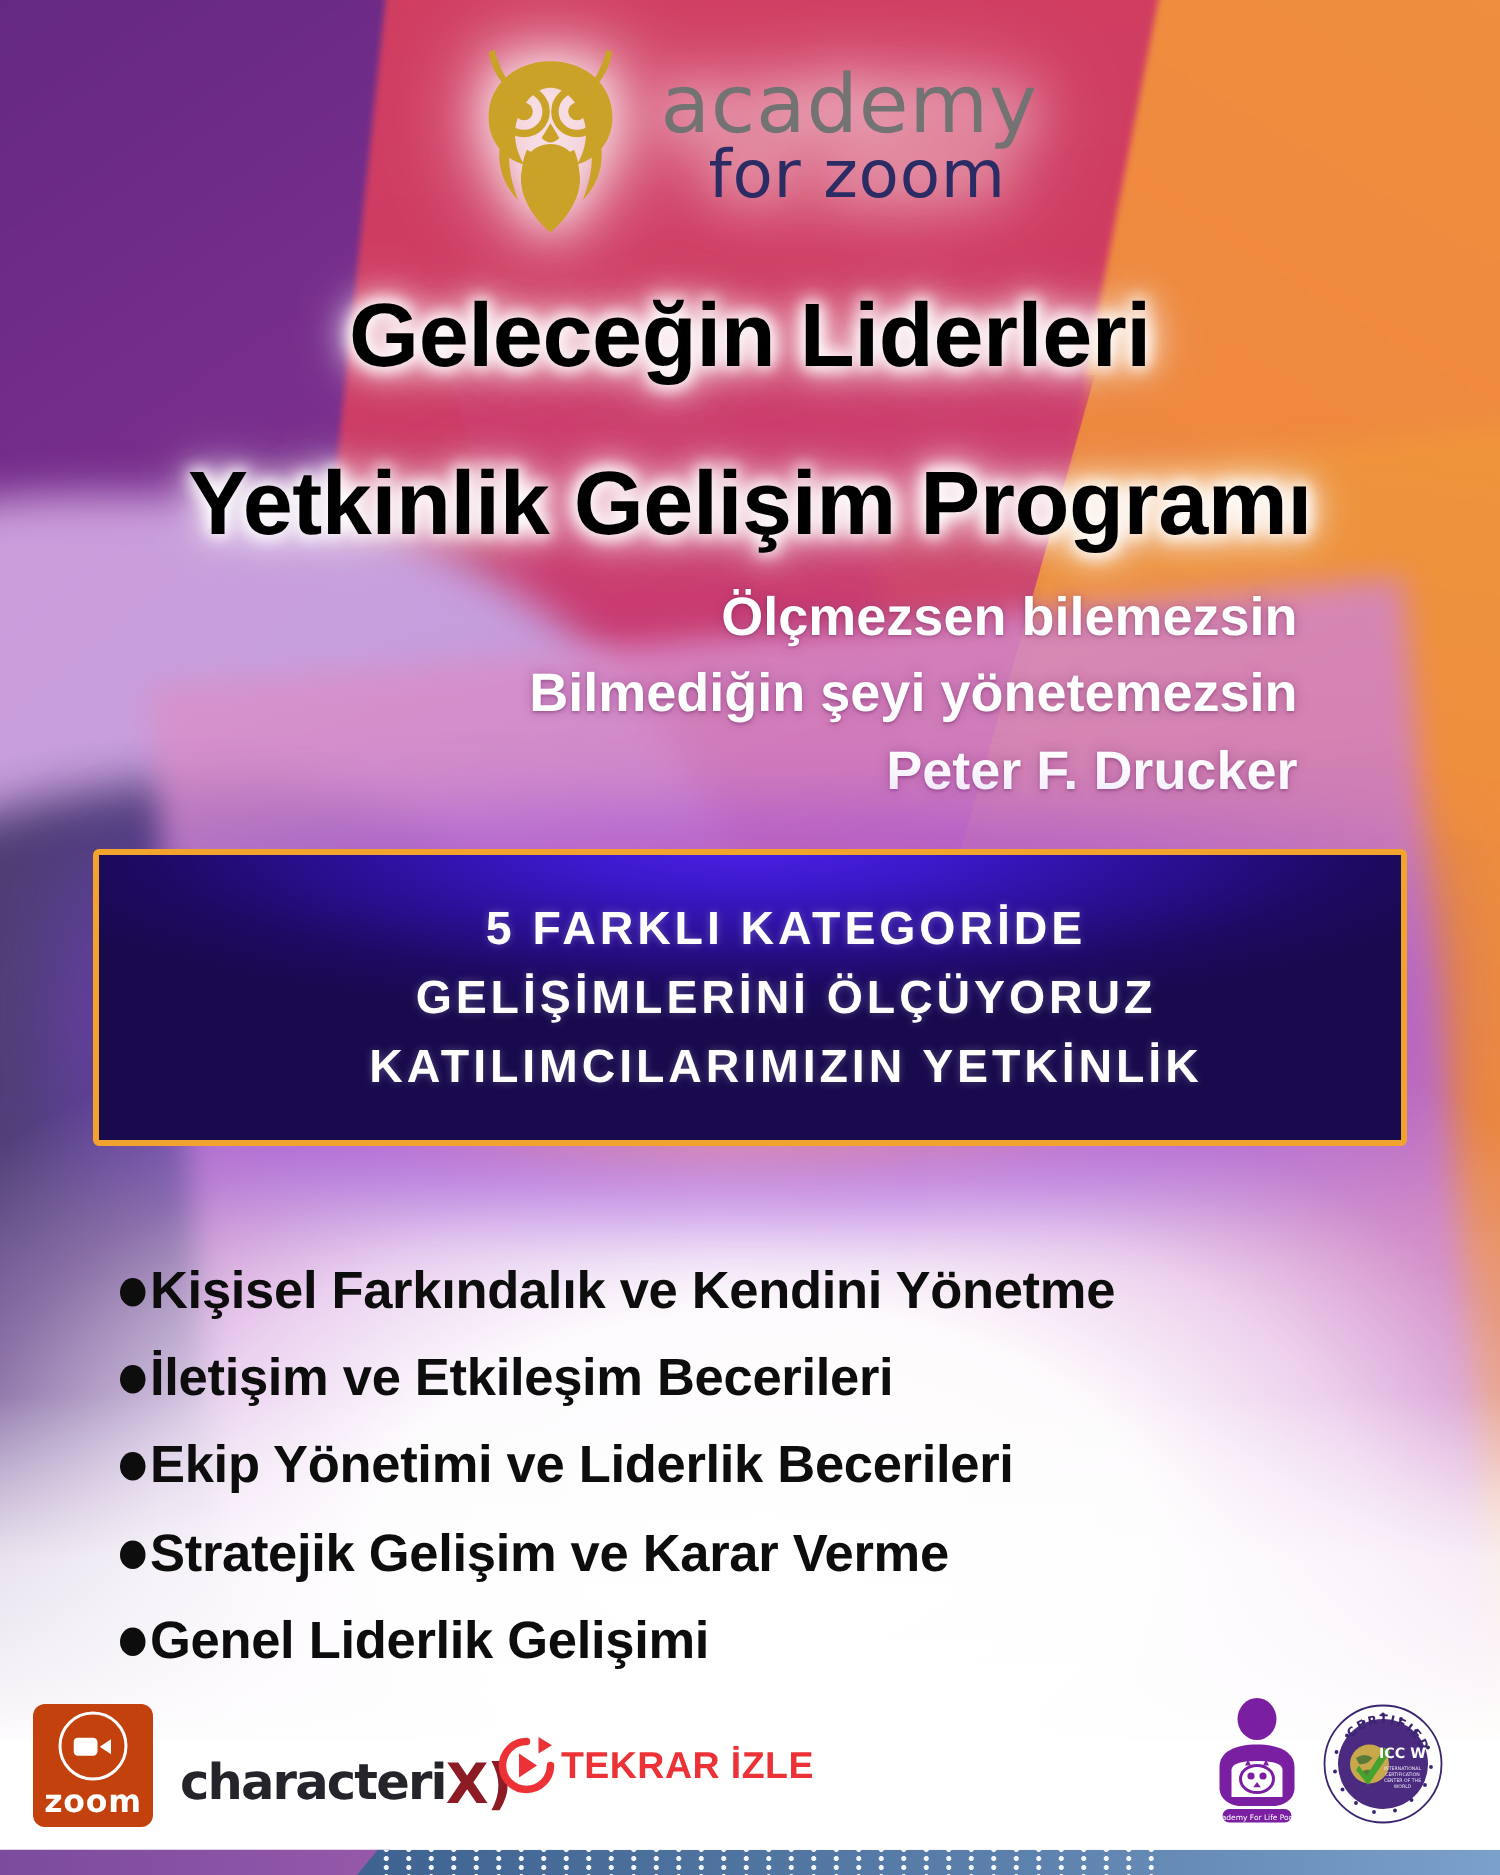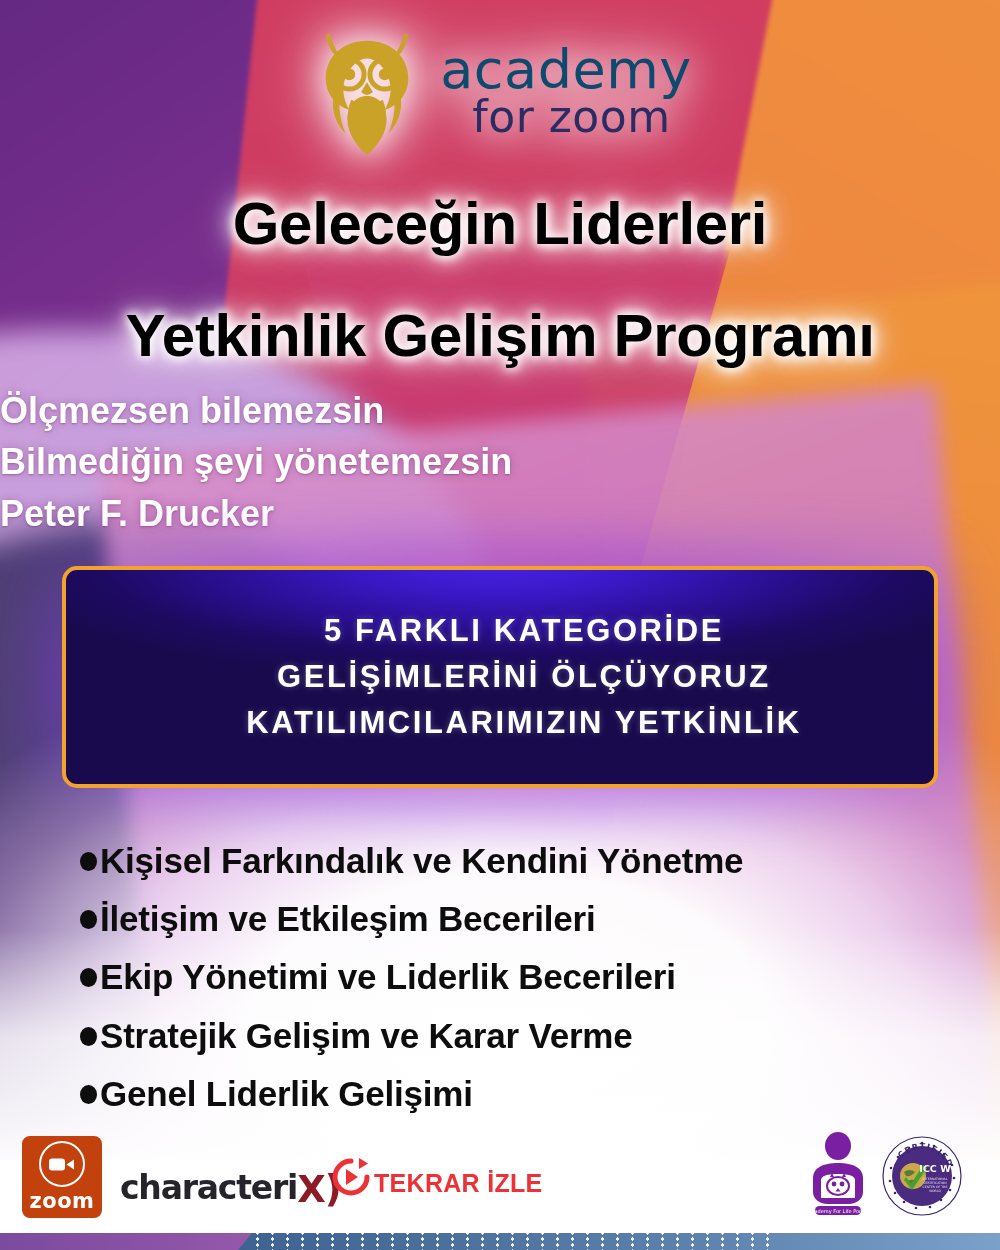--- a/index.html
+++ b/index.html
@@ -87,58 +87,58 @@
 
   
   .logo-row{
     position:absolute;left:0;top:26px;width:1000px;height:130px;
     display:flex;align-items:center;justify-content:center;gap:14px;
     filter:drop-shadow(0 0 16px rgba(255,255,255,.95)) drop-shadow(0 0 30px rgba(255,255,255,.8));
   }
   .owl{width:118px;height:128px;flex:0 0 auto;}
   .logo-text{display:flex;flex-direction:column;line-height:.96;}
   .logo-line1{
-    font-size:54px;font-weight:400;letter-spacing:.5px;color:#0c4a6e;
+    font-size:54px;font-weight:400;letter-spacing:.5px;color:#737373;
     font-family:"DejaVu Sans", sans-serif;
   }
   .logo-line2{
     font-size:44px;font-weight:400;letter-spacing:.5px;color:#2b2c63;
     margin-left:32px;font-family:"DejaVu Sans", sans-serif;
   }
 
   
   .title{
     position:absolute;left:0;top:192px;width:1000px;text-align:center;
     font-size:60px;font-weight:700;color:#000000;line-height:1.07;
     letter-spacing:-.3px;
     text-shadow:
       0 0 11px #fff,0 0 11px #fff,0 0 20px #fff,0 0 28px rgba(255,255,255,.95),
       0 0 40px rgba(255,255,255,.8);
   }
   .title .l2{display:block;margin-top:48px;}
 
   .quote{
-    position:absolute;left:0;top:385px;width:865px;text-align:left;
+    position:absolute;left:0;top:385px;width:865px;text-align:right;
     font-size:36px;font-weight:700;color:#ffffff;line-height:1.43;
     text-shadow:0 0 8px rgba(120,40,110,.35),0 1px 2px rgba(90,30,80,.35);
   }
   .quote span{display:block;}
 
   
   .hl-glow{
     position:absolute;left:30px;top:535px;width:940px;height:285px;
     border-radius:50px;
     background:radial-gradient(ellipse at 50% 50%, rgba(255,150,30,.85) 0%, rgba(255,120,40,.55) 28%, rgba(150,60,220,.55) 52%, rgba(120,60,230,.25) 72%, rgba(120,60,230,0) 100%);
     filter:blur(22px);
   }
   .hl-box{
-    position:absolute;left:62px;top:566px;width:876px;height:222px;
+    position:absolute;left:62px;top:566px;width:876px;height:198px;
     box-sizing:border-box;
     border:4px solid #f2a32e;
-    border-radius:15px;
+    border-radius:4px;
     background:
       radial-gradient(ellipse 520px 120px at 50% -4%, #4a22e8 0%, #3a18c6 28%, #2a0f92 55%, #1d0a62 78%, #190a4d 100%),
       #190a4d;
     display:flex;align-items:center;justify-content:center;
     overflow:hidden;
     padding-left:48px;
   }
   .hl-text{
     text-align:center;color:#ffffff;
     font-size:31px;font-weight:700;line-height:1.48;
@@ -180,21 +180,21 @@
     font-family:"DejaVu Sans", sans-serif;
   }
   .cx-logo{
     position:absolute;left:120px;top:40px;
     display:flex;align-items:flex-start;
   }
   .cx-a{font-size:33px;font-weight:700;color:#24242a;letter-spacing:-1.2px;
     font-family:"DejaVu Sans", sans-serif;}
   .cx-b{font-size:37px;font-weight:700;color:#8c1b26;letter-spacing:-1px;
     font-family:"DejaVu Sans", sans-serif;}
-  .tk-logo{position:absolute;left:330px;top:28px;display:flex;align-items:flex-end;gap:2px;}
+  .tk-logo{position:absolute;left:330px;top:28px;display:flex;align-items:center;gap:2px;}
   .tk-word{font-size:25px;font-weight:700;color:#ec3237;letter-spacing:.3px;}
   .portal-logo{position:absolute;left:805px;top:4px;width:66px;height:88px;}
   .icc-logo{position:absolute;left:882px;top:8px;width:80px;height:80px;}
 
   
   .strip{position:absolute;left:0;top:1233px;width:1000px;height:17px;overflow:hidden;}
   .strip-purple{
     position:absolute;left:0;top:0;width:260px;height:17px;
     background:linear-gradient(90deg,#7b4b9e 0%,#8d54a6 70%,#9759aa 100%);
   }

